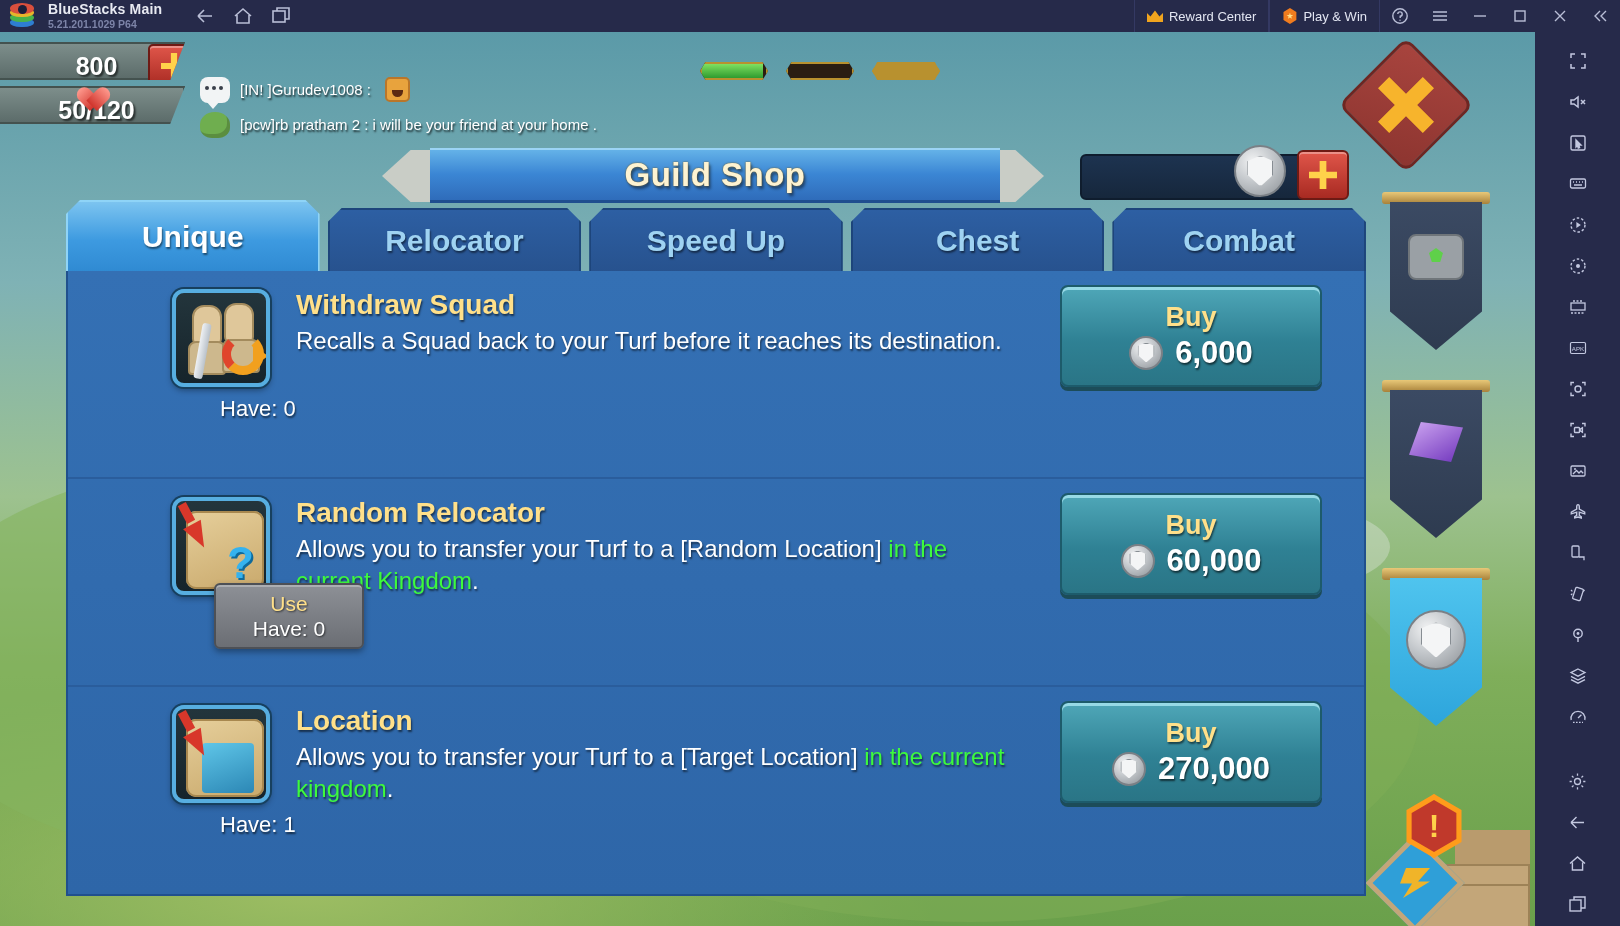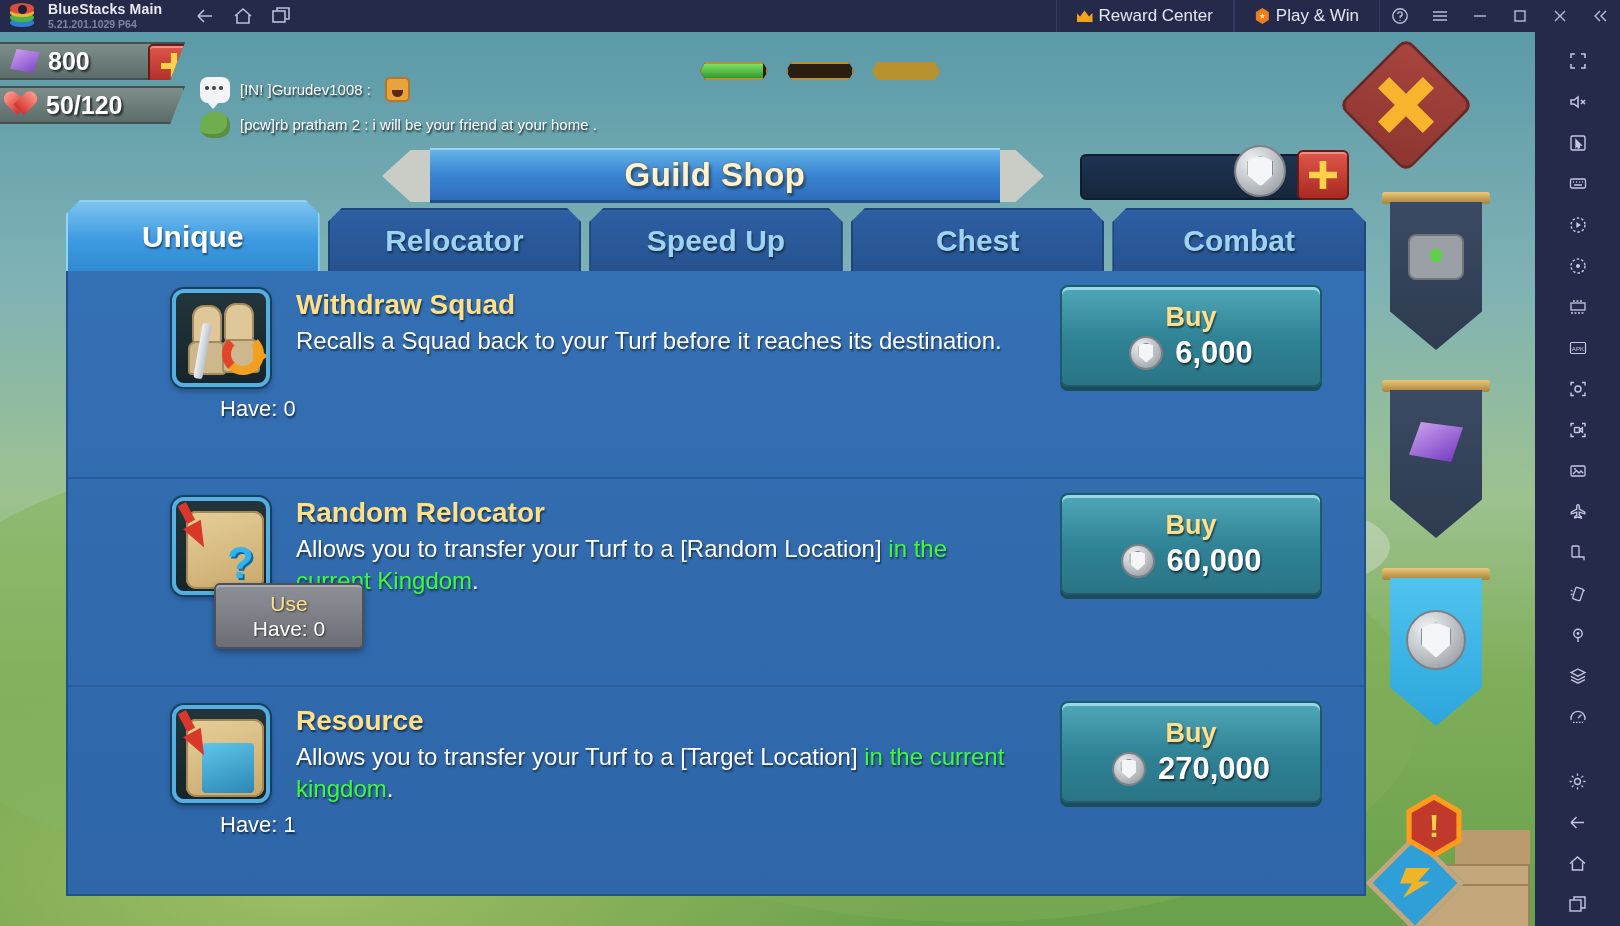--- a/index.html
+++ b/index.html
@@ -26,22 +26,22 @@
   .bs-title-wrap { margin-left: 12px; line-height: 1.05; }
   .bs-title { color: #e8eaf2; font-size: 14px; font-weight: bold; letter-spacing: .2px;}
   .bs-ver { color: #7d84a8; font-size: 10.5px; font-weight: bold; margin-top: 2px;}
   .navbtns { display: flex; gap: 4px; margin-left: 26px; }
   .navbtn {
     width: 34px; height: 28px; display:flex; align-items:center; justify-content:center;
     color: #b9bed6; cursor: pointer; border-radius: 3px;
   }
   .tb-right { margin-left: auto; display: flex; align-items: center; height: 32px; }
   .tb-pill {
-    display:flex; align-items:center; gap:6px; height:32px; padding: 0 20px;
-    color:#e3e6f2; font-size: 17px; cursor:pointer;
+    display:flex; align-items:center; gap:6px; height:32px; padding: 0 12px;
+    color:#e3e6f2; font-size: 13px; cursor:pointer;
     border-left:1px solid #343963; border-right:1px solid #343963;
   }
   .crown {
     width:16px;height:12px;background:#f0a41e;
     clip-path: polygon(0% 100%,0% 25%,22% 55%,50% 5%,78% 55%,100% 25%,100% 100%);
   }
   .hexorange{ width:15px;height:16px;background:#f07c1e;
     clip-path: polygon(50% 0%,93% 25%,93% 75%,50% 100%,7% 75%,7% 25%);
     display:flex;align-items:center;justify-content:center;}
   .hexorange::after{content:"";width:7px;height:7px;background:#ffe08a;
@@ -86,20 +86,21 @@
     clip-path: polygon(20% 0%,100% 0%,60% 45%,100% 45%,10% 100%,40% 52%,0% 52%);}
 
   
   .res-stack{position:absolute;left:0;top:10px;z-index:12;}
   .res-bar{
     position:relative; height: 38px; width: 185px; margin-bottom: 6px;
     background: linear-gradient(180deg,#7d8e8b,#5c6c6a);
     border:2px solid #44524f; border-left:none;
     display:flex;align-items:center; padding-left:10px; gap:8px;
     clip-path: polygon(0 0, 100% 0, 92% 100%, 0 100%);
+    flex-direction: column;
   }
   .res-val{ color:#fff;font-size:25px;font-weight:bold;text-shadow:2px 2px 2px rgba(0,0,0,.6);}
   .gem-icon{width:30px;height:24px;background:linear-gradient(150deg,#cfa8f2,#7a3fc4);
     clip-path: polygon(22% 0%,100% 14%,78% 100%,0% 82%);}
   .heart-icon{width:28px;height:26px;position:relative;}
   .heart-icon::before,.heart-icon::after{content:"";position:absolute;width:15px;height:23px;
     background:linear-gradient(180deg,#ff9a8e,#d0342c);border-radius:15px 15px 0 0;top:0;left:7px;
     transform:rotate(-45deg);transform-origin:0 100%;}
   .heart-icon::after{left:7px;transform:rotate(45deg);transform-origin:100% 100%;left:-1px;}
   .plus-btn{
@@ -504,21 +505,21 @@
 
         <div class="row">
           <div class="row-inner">
             <div class="item-icon">
               <span class="ic-scroll"></span>
               <span class="ic-scroll-map"></span>
               <span class="red-arrow-tail"></span>
               <span class="red-arrow" style="top:22px;left:12px;"></span>
             </div>
             <div class="item-text">
-              <div class="item-name">Resource</div>
+              <div class="item-name">Location</div>
               <div class="item-desc">
                 <span>Allows you to transfer your Turf to a [Target Location] </span><span class="hl-green">in the current kingdom</span><span>.</span>
               </div>
             </div>
           </div>
           <div class="have">Have: 1</div>
           <div class="buy-btn">
             <span class="buy-label">Buy</span>
             <span class="buy-price-row">
               <span class="gcoin" style="width:34px;height:34px;"></span>

